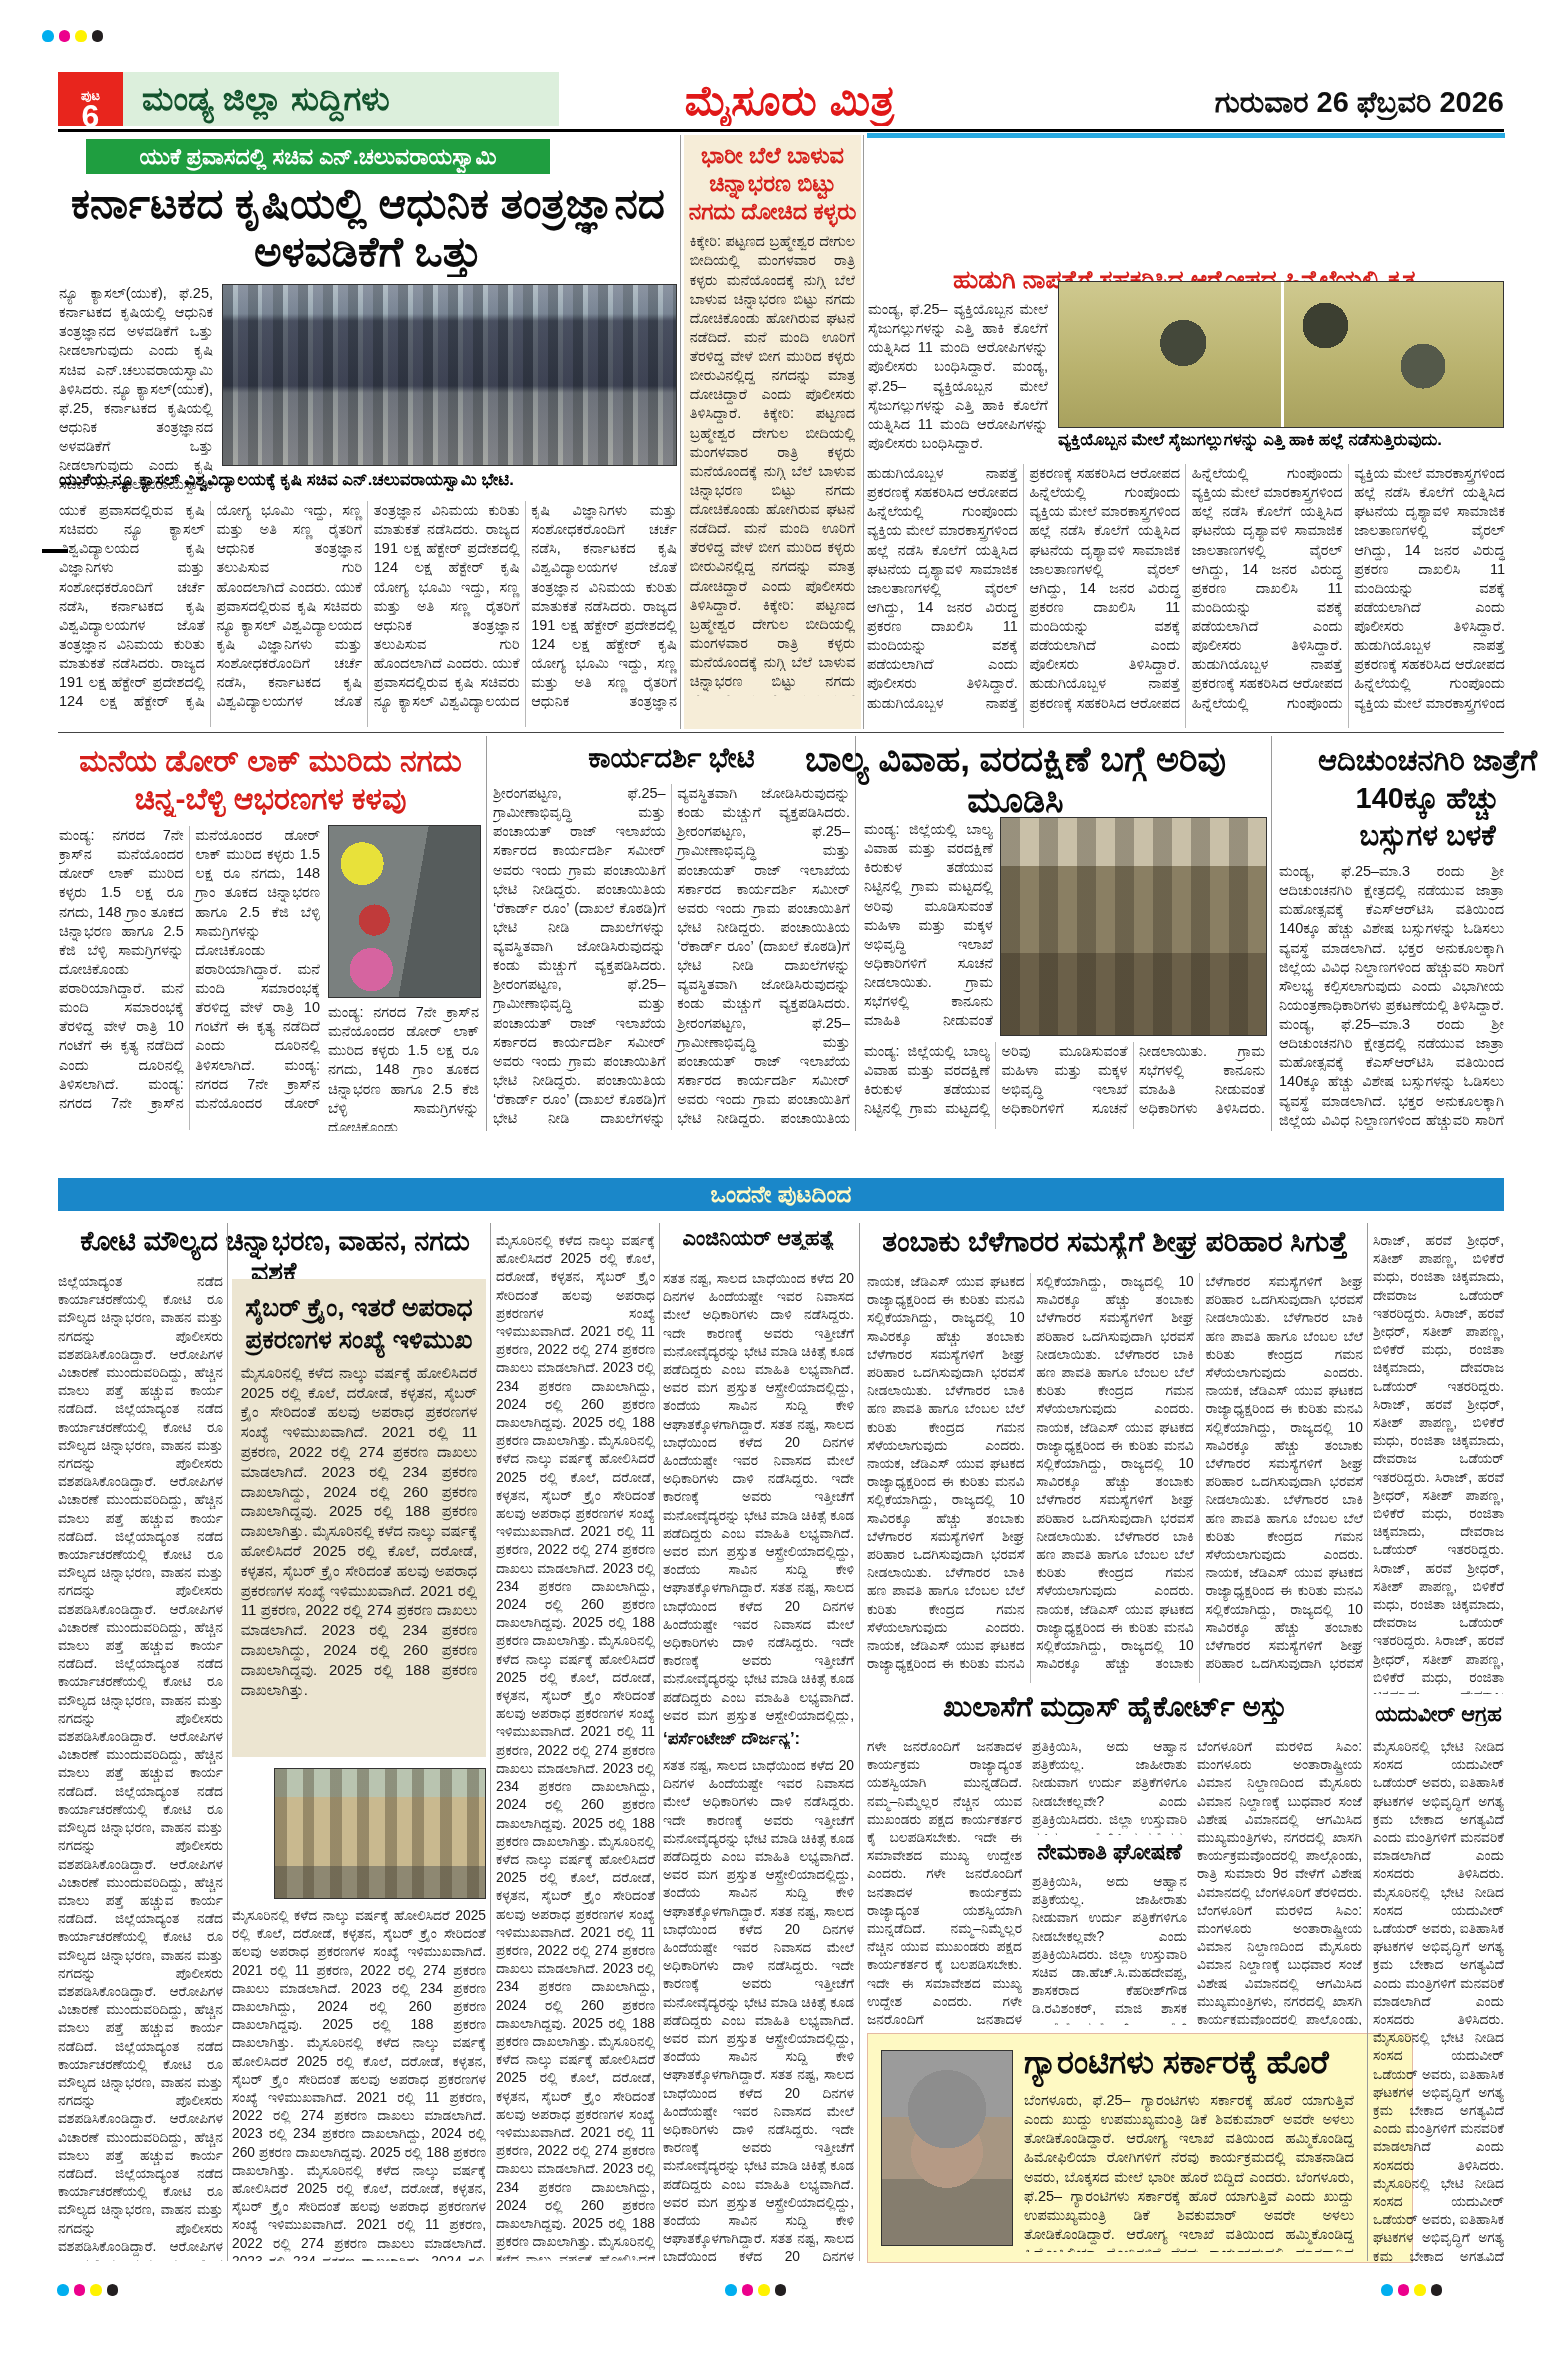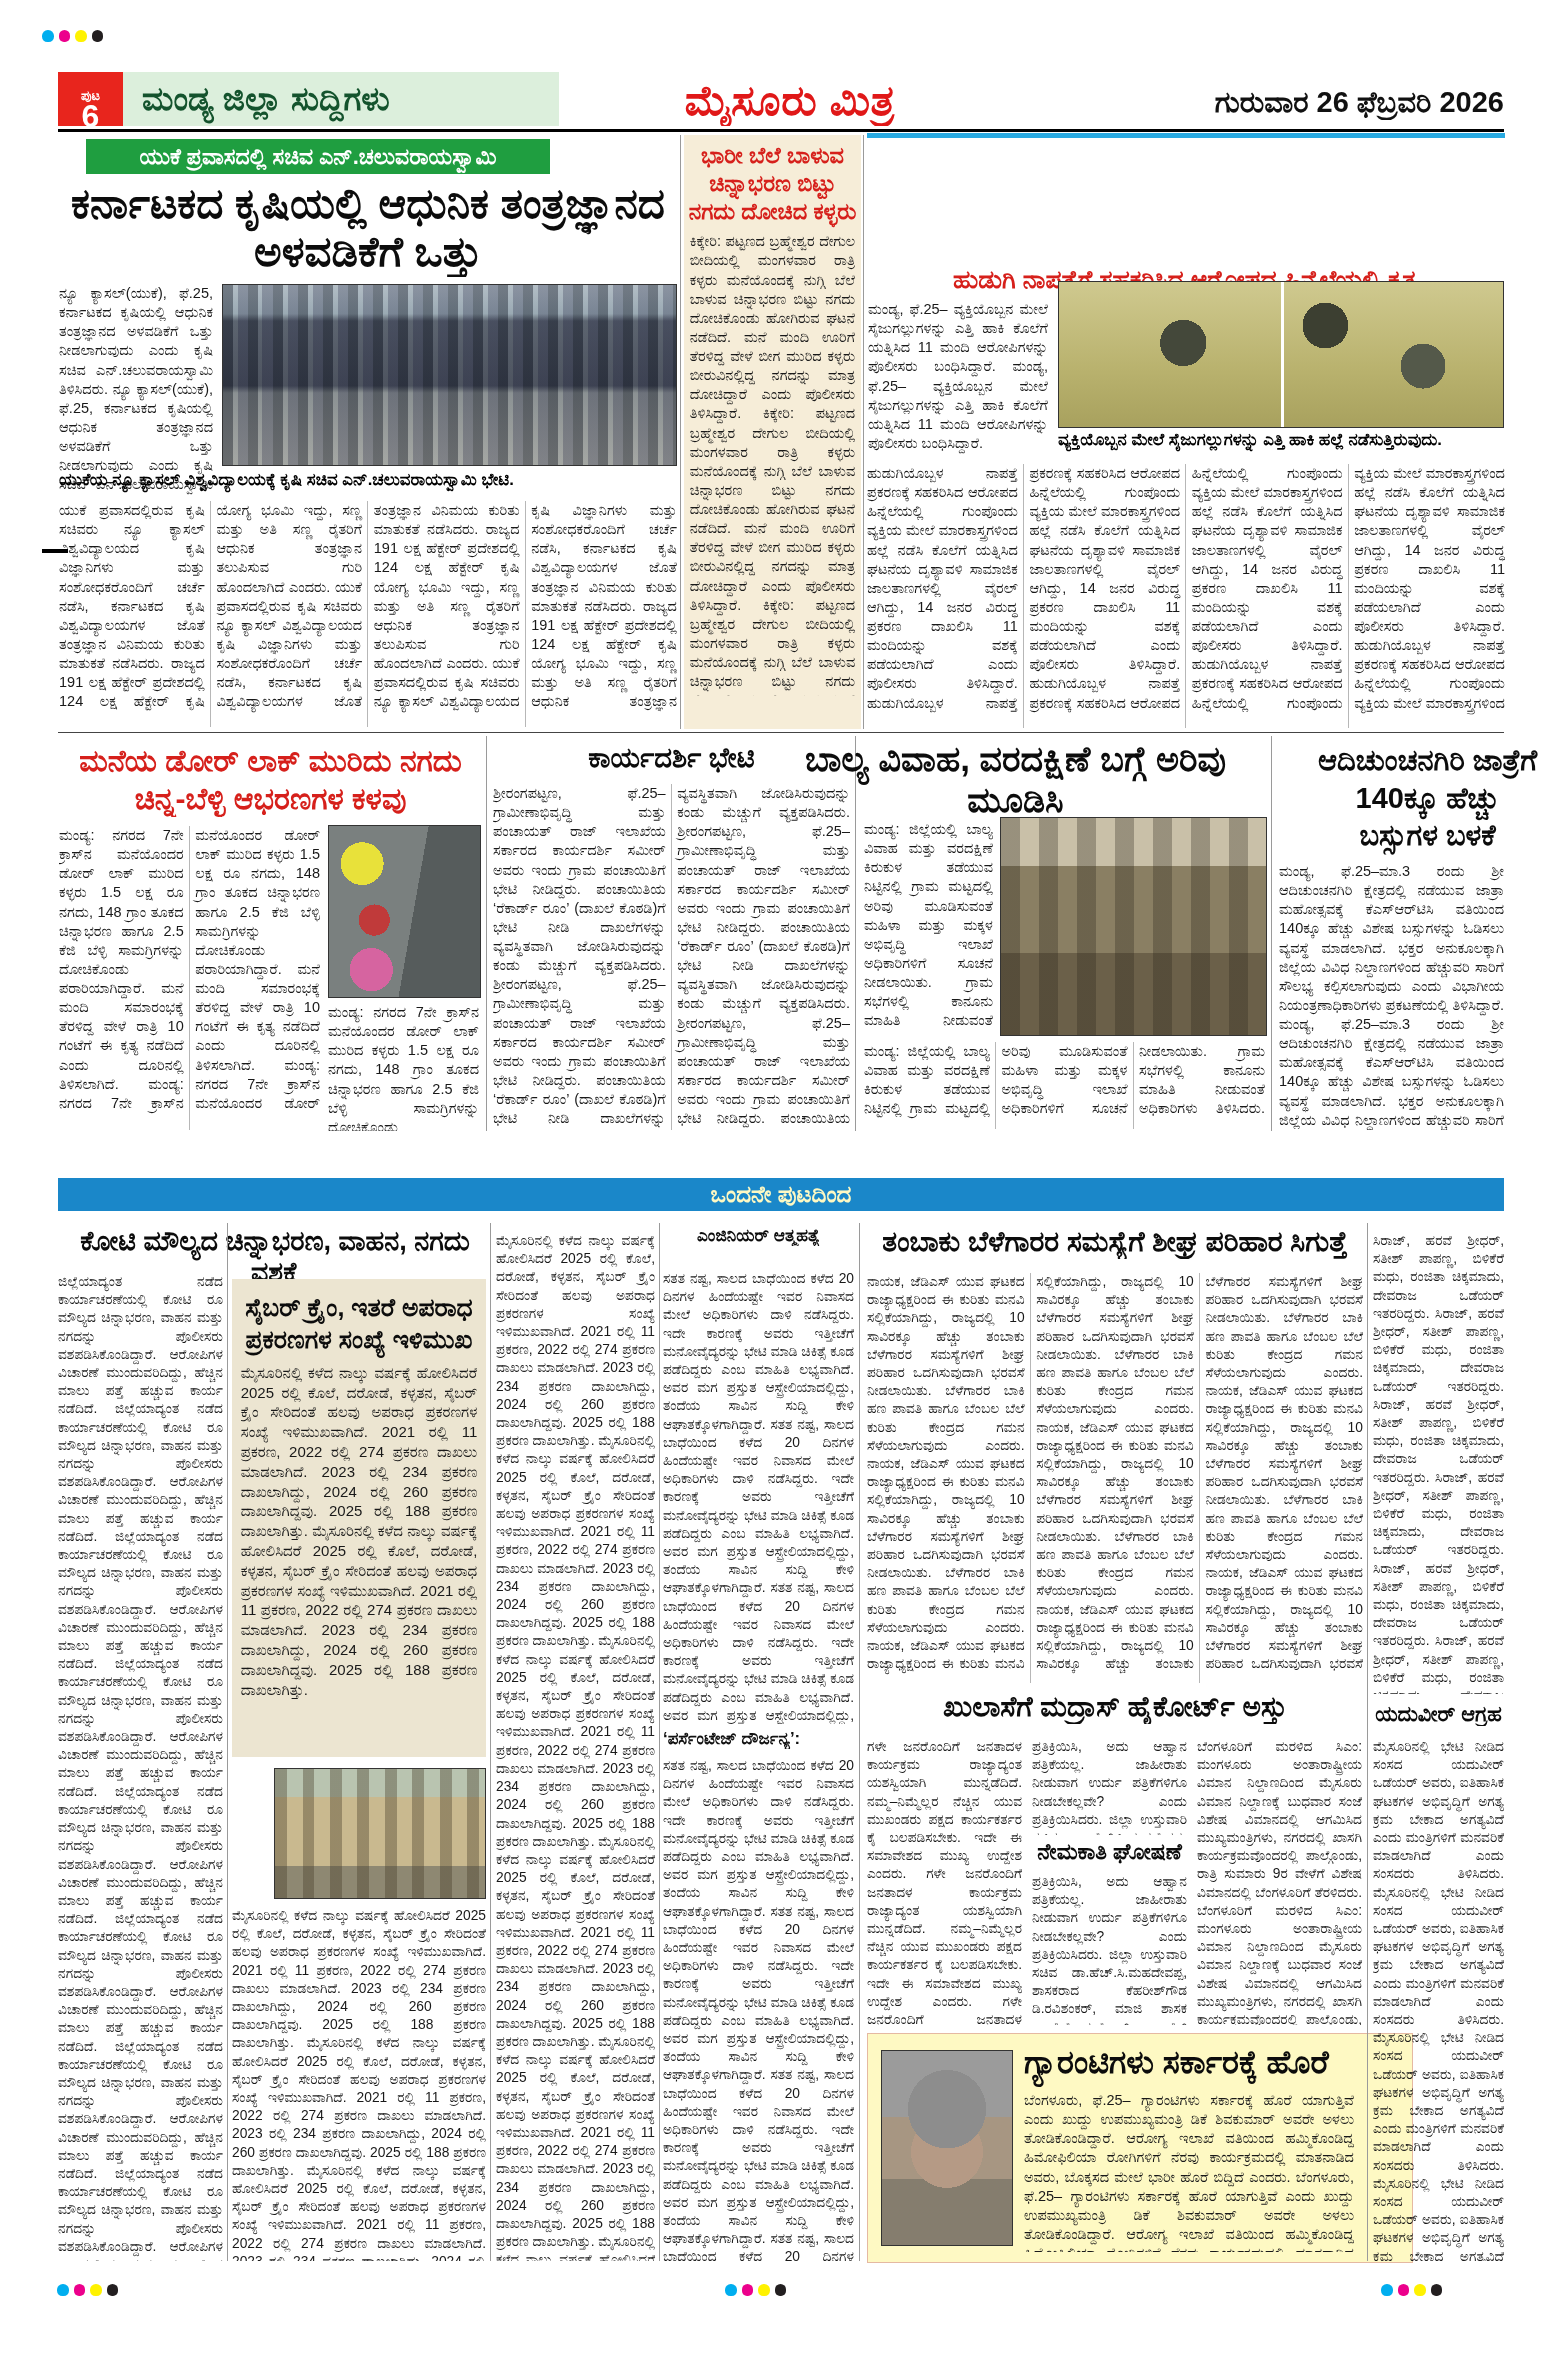--- a/index.html
+++ b/index.html
@@ -129,21 +129,21 @@
   </div>
   <div class="abs photo ph-police" style="left:274px;top:1768px;width:210px;height:129px;"></div>
   <div class="abs body-text" style="left:232px;top:1907px;width:254px;height:354px;font-size:13.8px;">ಮೈಸೂರಿನಲ್ಲಿ ಕಳೆದ ನಾಲ್ಕು ವರ್ಷಕ್ಕೆ ಹೋಲಿಸಿದರೆ 2025 ರಲ್ಲಿ ಕೊಲೆ, ದರೋಡೆ, ಕಳ್ಳತನ, ಸೈಬರ್ ಕ್ರೈಂ ಸೇರಿದಂತೆ ಹಲವು ಅಪರಾಧ ಪ್ರಕರಣಗಳ ಸಂಖ್ಯೆ ಇಳಿಮುಖವಾಗಿದೆ. 2021 ರಲ್ಲಿ 11 ಪ್ರಕರಣ, 2022 ರಲ್ಲಿ 274 ಪ್ರಕರಣ ದಾಖಲು ಮಾಡಲಾಗಿದೆ. 2023 ರಲ್ಲಿ 234 ಪ್ರಕರಣ ದಾಖಲಾಗಿದ್ದು, 2024 ರಲ್ಲಿ 260 ಪ್ರಕರಣ ದಾಖಲಾಗಿದ್ದವು. 2025 ರಲ್ಲಿ 188 ಪ್ರಕರಣ ದಾಖಲಾಗಿತ್ತು. ಮೈಸೂರಿನಲ್ಲಿ ಕಳೆದ ನಾಲ್ಕು ವರ್ಷಕ್ಕೆ ಹೋಲಿಸಿದರೆ 2025 ರಲ್ಲಿ ಕೊಲೆ, ದರೋಡೆ, ಕಳ್ಳತನ, ಸೈಬರ್ ಕ್ರೈಂ ಸೇರಿದಂತೆ ಹಲವು ಅಪರಾಧ ಪ್ರಕರಣಗಳ ಸಂಖ್ಯೆ ಇಳಿಮುಖವಾಗಿದೆ. 2021 ರಲ್ಲಿ 11 ಪ್ರಕರಣ, 2022 ರಲ್ಲಿ 274 ಪ್ರಕರಣ ದಾಖಲು ಮಾಡಲಾಗಿದೆ. 2023 ರಲ್ಲಿ 234 ಪ್ರಕರಣ ದಾಖಲಾಗಿದ್ದು, 2024 ರಲ್ಲಿ 260 ಪ್ರಕರಣ ದಾಖಲಾಗಿದ್ದವು. 2025 ರಲ್ಲಿ 188 ಪ್ರಕರಣ ದಾಖಲಾಗಿತ್ತು. ಮೈಸೂರಿನಲ್ಲಿ ಕಳೆದ ನಾಲ್ಕು ವರ್ಷಕ್ಕೆ ಹೋಲಿಸಿದರೆ 2025 ರಲ್ಲಿ ಕೊಲೆ, ದರೋಡೆ, ಕಳ್ಳತನ, ಸೈಬರ್ ಕ್ರೈಂ ಸೇರಿದಂತೆ ಹಲವು ಅಪರಾಧ ಪ್ರಕರಣಗಳ ಸಂಖ್ಯೆ ಇಳಿಮುಖವಾಗಿದೆ. 2021 ರಲ್ಲಿ 11 ಪ್ರಕರಣ, 2022 ರಲ್ಲಿ 274 ಪ್ರಕರಣ ದಾಖಲು ಮಾಡಲಾಗಿದೆ. 2023 ರಲ್ಲಿ 234 ಪ್ರಕರಣ ದಾಖಲಾಗಿದ್ದು, 2024 ರಲ್ಲಿ 260 ಪ್ರಕರಣ ದಾಖಲಾಗಿದ್ದವು. 2025 ರಲ್ಲಿ 188 ಪ್ರಕರಣ ದಾಖಲಾಗಿತ್ತು. ಮೈಸೂರಿನಲ್ಲಿ ಕಳೆದ ನಾಲ್ಕು ವರ್ಷಕ್ಕೆ ಹೋಲಿಸಿದರೆ 2025 ರಲ್ಲಿ ಕೊಲೆ, ದರೋಡೆ, ಕಳ್ಳತನ, ಸೈಬರ್ ಕ್ರೈಂ ಸೇರಿದಂತೆ ಹಲವು ಅಪರಾಧ ಪ್ರಕರಣಗಳ ಸಂಖ್ಯೆ ಇಳಿಮುಖವಾಗಿದೆ. 2021 ರಲ್ಲಿ 11 ಪ್ರಕರಣ, 2022 ರಲ್ಲಿ 274 ಪ್ರಕರಣ ದಾಖಲು ಮಾಡಲಾಗಿದೆ. 2023 ರಲ್ಲಿ 234 ಪ್ರಕರಣ ದಾಖಲಾಗಿದ್ದು, 2024 ರಲ್ಲಿ 260 ಪ್ರಕರಣ ದಾಖಲಾಗಿದ್ದವು. 2025 ರಲ್ಲಿ 188 ಪ್ರಕರಣ ದಾಖಲಾಗಿತ್ತು.</div>
 
   <div class="vr" style="left:490px;top:1223px;height:1038px;"></div>
 
   <div class="abs body-text" style="left:496px;top:1232px;width:159px;height:1029px;font-size:13.8px;">ಮೈಸೂರಿನಲ್ಲಿ ಕಳೆದ ನಾಲ್ಕು ವರ್ಷಕ್ಕೆ ಹೋಲಿಸಿದರೆ 2025 ರಲ್ಲಿ ಕೊಲೆ, ದರೋಡೆ, ಕಳ್ಳತನ, ಸೈಬರ್ ಕ್ರೈಂ ಸೇರಿದಂತೆ ಹಲವು ಅಪರಾಧ ಪ್ರಕರಣಗಳ ಸಂಖ್ಯೆ ಇಳಿಮುಖವಾಗಿದೆ. 2021 ರಲ್ಲಿ 11 ಪ್ರಕರಣ, 2022 ರಲ್ಲಿ 274 ಪ್ರಕರಣ ದಾಖಲು ಮಾಡಲಾಗಿದೆ. 2023 ರಲ್ಲಿ 234 ಪ್ರಕರಣ ದಾಖಲಾಗಿದ್ದು, 2024 ರಲ್ಲಿ 260 ಪ್ರಕರಣ ದಾಖಲಾಗಿದ್ದವು. 2025 ರಲ್ಲಿ 188 ಪ್ರಕರಣ ದಾಖಲಾಗಿತ್ತು. ಮೈಸೂರಿನಲ್ಲಿ ಕಳೆದ ನಾಲ್ಕು ವರ್ಷಕ್ಕೆ ಹೋಲಿಸಿದರೆ 2025 ರಲ್ಲಿ ಕೊಲೆ, ದರೋಡೆ, ಕಳ್ಳತನ, ಸೈಬರ್ ಕ್ರೈಂ ಸೇರಿದಂತೆ ಹಲವು ಅಪರಾಧ ಪ್ರಕರಣಗಳ ಸಂಖ್ಯೆ ಇಳಿಮುಖವಾಗಿದೆ. 2021 ರಲ್ಲಿ 11 ಪ್ರಕರಣ, 2022 ರಲ್ಲಿ 274 ಪ್ರಕರಣ ದಾಖಲು ಮಾಡಲಾಗಿದೆ. 2023 ರಲ್ಲಿ 234 ಪ್ರಕರಣ ದಾಖಲಾಗಿದ್ದು, 2024 ರಲ್ಲಿ 260 ಪ್ರಕರಣ ದಾಖಲಾಗಿದ್ದವು. 2025 ರಲ್ಲಿ 188 ಪ್ರಕರಣ ದಾಖಲಾಗಿತ್ತು. ಮೈಸೂರಿನಲ್ಲಿ ಕಳೆದ ನಾಲ್ಕು ವರ್ಷಕ್ಕೆ ಹೋಲಿಸಿದರೆ 2025 ರಲ್ಲಿ ಕೊಲೆ, ದರೋಡೆ, ಕಳ್ಳತನ, ಸೈಬರ್ ಕ್ರೈಂ ಸೇರಿದಂತೆ ಹಲವು ಅಪರಾಧ ಪ್ರಕರಣಗಳ ಸಂಖ್ಯೆ ಇಳಿಮುಖವಾಗಿದೆ. 2021 ರಲ್ಲಿ 11 ಪ್ರಕರಣ, 2022 ರಲ್ಲಿ 274 ಪ್ರಕರಣ ದಾಖಲು ಮಾಡಲಾಗಿದೆ. 2023 ರಲ್ಲಿ 234 ಪ್ರಕರಣ ದಾಖಲಾಗಿದ್ದು, 2024 ರಲ್ಲಿ 260 ಪ್ರಕರಣ ದಾಖಲಾಗಿದ್ದವು. 2025 ರಲ್ಲಿ 188 ಪ್ರಕರಣ ದಾಖಲಾಗಿತ್ತು. ಮೈಸೂರಿನಲ್ಲಿ ಕಳೆದ ನಾಲ್ಕು ವರ್ಷಕ್ಕೆ ಹೋಲಿಸಿದರೆ 2025 ರಲ್ಲಿ ಕೊಲೆ, ದರೋಡೆ, ಕಳ್ಳತನ, ಸೈಬರ್ ಕ್ರೈಂ ಸೇರಿದಂತೆ ಹಲವು ಅಪರಾಧ ಪ್ರಕರಣಗಳ ಸಂಖ್ಯೆ ಇಳಿಮುಖವಾಗಿದೆ. 2021 ರಲ್ಲಿ 11 ಪ್ರಕರಣ, 2022 ರಲ್ಲಿ 274 ಪ್ರಕರಣ ದಾಖಲು ಮಾಡಲಾಗಿದೆ. 2023 ರಲ್ಲಿ 234 ಪ್ರಕರಣ ದಾಖಲಾಗಿದ್ದು, 2024 ರಲ್ಲಿ 260 ಪ್ರಕರಣ ದಾಖಲಾಗಿದ್ದವು. 2025 ರಲ್ಲಿ 188 ಪ್ರಕರಣ ದಾಖಲಾಗಿತ್ತು. ಮೈಸೂರಿನಲ್ಲಿ ಕಳೆದ ನಾಲ್ಕು ವರ್ಷಕ್ಕೆ ಹೋಲಿಸಿದರೆ 2025 ರಲ್ಲಿ ಕೊಲೆ, ದರೋಡೆ, ಕಳ್ಳತನ, ಸೈಬರ್ ಕ್ರೈಂ ಸೇರಿದಂತೆ ಹಲವು ಅಪರಾಧ ಪ್ರಕರಣಗಳ ಸಂಖ್ಯೆ ಇಳಿಮುಖವಾಗಿದೆ. 2021 ರಲ್ಲಿ 11 ಪ್ರಕರಣ, 2022 ರಲ್ಲಿ 274 ಪ್ರಕರಣ ದಾಖಲು ಮಾಡಲಾಗಿದೆ. 2023 ರಲ್ಲಿ 234 ಪ್ರಕರಣ ದಾಖಲಾಗಿದ್ದು, 2024 ರಲ್ಲಿ 260 ಪ್ರಕರಣ ದಾಖಲಾಗಿದ್ದವು. 2025 ರಲ್ಲಿ 188 ಪ್ರಕರಣ ದಾಖಲಾಗಿತ್ತು. ಮೈಸೂರಿನಲ್ಲಿ ಕಳೆದ ನಾಲ್ಕು ವರ್ಷಕ್ಕೆ ಹೋಲಿಸಿದರೆ 2025 ರಲ್ಲಿ ಕೊಲೆ, ದರೋಡೆ, ಕಳ್ಳತನ, ಸೈಬರ್ ಕ್ರೈಂ ಸೇರಿದಂತೆ ಹಲವು ಅಪರಾಧ ಪ್ರಕರಣಗಳ ಸಂಖ್ಯೆ ಇಳಿಮುಖವಾಗಿದೆ. 2021 ರಲ್ಲಿ 11 ಪ್ರಕರಣ, 2022 ರಲ್ಲಿ 274 ಪ್ರಕರಣ ದಾಖಲು ಮಾಡಲಾಗಿದೆ. 2023 ರಲ್ಲಿ 234 ಪ್ರಕರಣ ದಾಖಲಾಗಿದ್ದು, 2024 ರಲ್ಲಿ 260 ಪ್ರಕರಣ ದಾಖಲಾಗಿದ್ದವು. 2025 ರಲ್ಲಿ 188 ಪ್ರಕರಣ ದಾಖಲಾಗಿತ್ತು. ಮೈಸೂರಿನಲ್ಲಿ ಕಳೆದ ನಾಲ್ಕು ವರ್ಷಕ್ಕೆ ಹೋಲಿಸಿದರೆ 2025 ರಲ್ಲಿ ಕೊಲೆ, ದರೋಡೆ, ಕಳ್ಳತನ, ಸೈಬರ್ ಕ್ರೈಂ ಸೇರಿದಂತೆ ಹಲವು ಅಪರಾಧ ಪ್ರಕರಣಗಳ ಸಂಖ್ಯೆ ಇಳಿಮುಖವಾಗಿದೆ. 2021 ರಲ್ಲಿ 11 ಪ್ರಕರಣ, 2022 ರಲ್ಲಿ 274 ಪ್ರಕರಣ ದಾಖಲು ಮಾಡಲಾಗಿದೆ. 2023 ರಲ್ಲಿ 234 ಪ್ರಕರಣ ದಾಖಲಾಗಿದ್ದು, 2024 ರಲ್ಲಿ 260 ಪ್ರಕರಣ ದಾಖಲಾಗಿದ್ದವು. 2025 ರಲ್ಲಿ 188 ಪ್ರಕರಣ ದಾಖಲಾಗಿತ್ತು. ಮೈಸೂರಿನಲ್ಲಿ ಕಳೆದ ನಾಲ್ಕು ವರ್ಷಕ್ಕೆ ಹೋಲಿಸಿದರೆ 2025 ರಲ್ಲಿ ಕೊಲೆ, ದರೋಡೆ, ಕಳ್ಳತನ, ಸೈಬರ್ ಕ್ರೈಂ ಸೇರಿದಂತೆ ಹಲವು ಅಪರಾಧ ಪ್ರಕರಣಗಳ ಸಂಖ್ಯೆ ಇಳಿಮುಖವಾಗಿದೆ. 2021 ರಲ್ಲಿ 11 ಪ್ರಕರಣ, 2022 ರಲ್ಲಿ 274 ಪ್ರಕರಣ ದಾಖಲು ಮಾಡಲಾಗಿದೆ. 2023 ರಲ್ಲಿ 234 ಪ್ರಕರಣ ದಾಖಲಾಗಿದ್ದು, 2024 ರಲ್ಲಿ 260 ಪ್ರಕರಣ ದಾಖಲಾಗಿದ್ದವು. 2025 ರಲ್ಲಿ 188 ಪ್ರಕರಣ ದಾಖಲಾಗಿತ್ತು. ಮೈಸೂರಿನಲ್ಲಿ ಕಳೆದ ನಾಲ್ಕು ವರ್ಷಕ್ಕೆ ಹೋಲಿಸಿದರೆ 2025 ರಲ್ಲಿ ಕೊಲೆ, ದರೋಡೆ, ಕಳ್ಳತನ, ಸೈಬರ್ ಕ್ರೈಂ ಸೇರಿದಂತೆ ಹಲವು ಅಪರಾಧ ಪ್ರಕರಣಗಳ ಸಂಖ್ಯೆ ಇಳಿಮುಖವಾಗಿದೆ. 2021 ರಲ್ಲಿ 11 ಪ್ರಕರಣ, 2022 ರಲ್ಲಿ 274 ಪ್ರಕರಣ ದಾಖಲು ಮಾಡಲಾಗಿದೆ. 2023 ರಲ್ಲಿ 234 ಪ್ರಕರಣ ದಾಖಲಾಗಿದ್ದು, 2024 ರಲ್ಲಿ 260 ಪ್ರಕರಣ ದಾಖಲಾಗಿದ್ದವು. 2025 ರಲ್ಲಿ 188 ಪ್ರಕರಣ ದಾಖಲಾಗಿತ್ತು. ಮೈಸೂರಿನಲ್ಲಿ ಕಳೆದ ನಾಲ್ಕು ವರ್ಷಕ್ಕೆ ಹೋಲಿಸಿದರೆ 2025 ರಲ್ಲಿ ಕೊಲೆ, ದರೋಡೆ, ಕಳ್ಳತನ, ಸೈಬರ್ ಕ್ರೈಂ ಸೇರಿದಂತೆ ಹಲವು ಅಪರಾಧ ಪ್ರಕರಣಗಳ ಸಂಖ್ಯೆ ಇಳಿಮುಖವಾಗಿದೆ. 2021 ರಲ್ಲಿ 11 ಪ್ರಕರಣ, 2022 ರಲ್ಲಿ 274 ಪ್ರಕರಣ ದಾಖಲು ಮಾಡಲಾಗಿದೆ. 2023 ರಲ್ಲಿ 234 ಪ್ರಕರಣ ದಾಖಲಾಗಿದ್ದು, 2024 ರಲ್ಲಿ 260 ಪ್ರಕರಣ ದಾಖಲಾಗಿದ್ದವು. 2025 ರಲ್ಲಿ 188 ಪ್ರಕರಣ ದಾಖಲಾಗಿತ್ತು.</div>
 
   <div class="vr" style="left:659px;top:1223px;height:1038px;"></div>
 
-  <div class="abs hl-black" style="left:663px;top:1226px;width:191px;font-size:17px;">ಎಂಜಿನಿಯರ್ ಆತ್ಮಹತ್ಯೆ</div>
+  <div class="abs hl-black" style="left:663px;top:1226px;width:191px;font-size:21px;">ಎಂಜಿನಿಯರ್ ಆತ್ಮಹತ್ಯೆ</div>
   <div class="abs body-text" style="left:663px;top:1270px;width:191px;height:454px;font-size:13.8px;">ಸತತ ನಷ್ಟ, ಸಾಲದ ಬಾಧೆಯಿಂದ ಕಳೆದ 20 ದಿನಗಳ ಹಿಂದೆಯಷ್ಟೇ ಇವರ ನಿವಾಸದ ಮೇಲೆ ಅಧಿಕಾರಿಗಳು ದಾಳಿ ನಡೆಸಿದ್ದರು. ಇದೇ ಕಾರಣಕ್ಕೆ ಅವರು ಇತ್ತೀಚೆಗೆ ಮನೋವೈದ್ಯರನ್ನು ಭೇಟಿ ಮಾಡಿ ಚಿಕಿತ್ಸೆ ಕೂಡ ಪಡೆದಿದ್ದರು ಎಂಬ ಮಾಹಿತಿ ಲಭ್ಯವಾಗಿದೆ. ಅವರ ಮಗ ಪ್ರಸ್ತುತ ಆಸ್ಟ್ರೇಲಿಯಾದಲ್ಲಿದ್ದು, ತಂದೆಯ ಸಾವಿನ ಸುದ್ದಿ ಕೇಳಿ ಆಘಾತಕ್ಕೊಳಗಾಗಿದ್ದಾರೆ. ಸತತ ನಷ್ಟ, ಸಾಲದ ಬಾಧೆಯಿಂದ ಕಳೆದ 20 ದಿನಗಳ ಹಿಂದೆಯಷ್ಟೇ ಇವರ ನಿವಾಸದ ಮೇಲೆ ಅಧಿಕಾರಿಗಳು ದಾಳಿ ನಡೆಸಿದ್ದರು. ಇದೇ ಕಾರಣಕ್ಕೆ ಅವರು ಇತ್ತೀಚೆಗೆ ಮನೋವೈದ್ಯರನ್ನು ಭೇಟಿ ಮಾಡಿ ಚಿಕಿತ್ಸೆ ಕೂಡ ಪಡೆದಿದ್ದರು ಎಂಬ ಮಾಹಿತಿ ಲಭ್ಯವಾಗಿದೆ. ಅವರ ಮಗ ಪ್ರಸ್ತುತ ಆಸ್ಟ್ರೇಲಿಯಾದಲ್ಲಿದ್ದು, ತಂದೆಯ ಸಾವಿನ ಸುದ್ದಿ ಕೇಳಿ ಆಘಾತಕ್ಕೊಳಗಾಗಿದ್ದಾರೆ. ಸತತ ನಷ್ಟ, ಸಾಲದ ಬಾಧೆಯಿಂದ ಕಳೆದ 20 ದಿನಗಳ ಹಿಂದೆಯಷ್ಟೇ ಇವರ ನಿವಾಸದ ಮೇಲೆ ಅಧಿಕಾರಿಗಳು ದಾಳಿ ನಡೆಸಿದ್ದರು. ಇದೇ ಕಾರಣಕ್ಕೆ ಅವರು ಇತ್ತೀಚೆಗೆ ಮನೋವೈದ್ಯರನ್ನು ಭೇಟಿ ಮಾಡಿ ಚಿಕಿತ್ಸೆ ಕೂಡ ಪಡೆದಿದ್ದರು ಎಂಬ ಮಾಹಿತಿ ಲಭ್ಯವಾಗಿದೆ. ಅವರ ಮಗ ಪ್ರಸ್ತುತ ಆಸ್ಟ್ರೇಲಿಯಾದಲ್ಲಿದ್ದು, ತಂದೆಯ ಸಾವಿನ ಸುದ್ದಿ ಕೇಳಿ ಆಘಾತಕ್ಕೊಳಗಾಗಿದ್ದಾರೆ. ಸತತ ನಷ್ಟ, ಸಾಲದ ಬಾಧೆಯಿಂದ ಕಳೆದ 20 ದಿನಗಳ ಹಿಂದೆಯಷ್ಟೇ ಇವರ ನಿವಾಸದ ಮೇಲೆ ಅಧಿಕಾರಿಗಳು ದಾಳಿ ನಡೆಸಿದ್ದರು. ಇದೇ ಕಾರಣಕ್ಕೆ ಅವರು ಇತ್ತೀಚೆಗೆ ಮನೋವೈದ್ಯರನ್ನು ಭೇಟಿ ಮಾಡಿ ಚಿಕಿತ್ಸೆ ಕೂಡ ಪಡೆದಿದ್ದರು ಎಂಬ ಮಾಹಿತಿ ಲಭ್ಯವಾಗಿದೆ. ಅವರ ಮಗ ಪ್ರಸ್ತುತ ಆಸ್ಟ್ರೇಲಿಯಾದಲ್ಲಿದ್ದು, ತಂದೆಯ ಸಾವಿನ ಸುದ್ದಿ ಕೇಳಿ ಆಘಾತಕ್ಕೊಳಗಾಗಿದ್ದಾರೆ. ಸತತ ನಷ್ಟ, ಸಾಲದ ಬಾಧೆಯಿಂದ ಕಳೆದ 20 ದಿನಗಳ ಹಿಂದೆಯಷ್ಟೇ ಇವರ ನಿವಾಸದ ಮೇಲೆ ಅಧಿಕಾರಿಗಳು ದಾಳಿ ನಡೆಸಿದ್ದರು. ಇದೇ ಕಾರಣಕ್ಕೆ ಅವರು ಇತ್ತೀಚೆಗೆ ಮನೋವೈದ್ಯರನ್ನು ಭೇಟಿ ಮಾಡಿ ಚಿಕಿತ್ಸೆ ಕೂಡ ಪಡೆದಿದ್ದರು ಎಂಬ ಮಾಹಿತಿ ಲಭ್ಯವಾಗಿದೆ. ಅವರ ಮಗ ಪ್ರಸ್ತುತ ಆಸ್ಟ್ರೇಲಿಯಾದಲ್ಲಿದ್ದು, ತಂದೆಯ ಸಾವಿನ ಸುದ್ದಿ ಕೇಳಿ ಆಘಾತಕ್ಕೊಳಗಾಗಿದ್ದಾರೆ.</div>
   <div class="abs" style="left:663px;top:1729px;width:191px;font-size:16.7px;font-weight:bold;color:#111;background:#fff;">‘ಪರ್ಸೆಂಟೇಜ್ ದೌರ್ಜನ್ಯ’:</div>
   <div class="abs body-text" style="left:663px;top:1757px;width:191px;height:504px;font-size:13.8px;">ಸತತ ನಷ್ಟ, ಸಾಲದ ಬಾಧೆಯಿಂದ ಕಳೆದ 20 ದಿನಗಳ ಹಿಂದೆಯಷ್ಟೇ ಇವರ ನಿವಾಸದ ಮೇಲೆ ಅಧಿಕಾರಿಗಳು ದಾಳಿ ನಡೆಸಿದ್ದರು. ಇದೇ ಕಾರಣಕ್ಕೆ ಅವರು ಇತ್ತೀಚೆಗೆ ಮನೋವೈದ್ಯರನ್ನು ಭೇಟಿ ಮಾಡಿ ಚಿಕಿತ್ಸೆ ಕೂಡ ಪಡೆದಿದ್ದರು ಎಂಬ ಮಾಹಿತಿ ಲಭ್ಯವಾಗಿದೆ. ಅವರ ಮಗ ಪ್ರಸ್ತುತ ಆಸ್ಟ್ರೇಲಿಯಾದಲ್ಲಿದ್ದು, ತಂದೆಯ ಸಾವಿನ ಸುದ್ದಿ ಕೇಳಿ ಆಘಾತಕ್ಕೊಳಗಾಗಿದ್ದಾರೆ. ಸತತ ನಷ್ಟ, ಸಾಲದ ಬಾಧೆಯಿಂದ ಕಳೆದ 20 ದಿನಗಳ ಹಿಂದೆಯಷ್ಟೇ ಇವರ ನಿವಾಸದ ಮೇಲೆ ಅಧಿಕಾರಿಗಳು ದಾಳಿ ನಡೆಸಿದ್ದರು. ಇದೇ ಕಾರಣಕ್ಕೆ ಅವರು ಇತ್ತೀಚೆಗೆ ಮನೋವೈದ್ಯರನ್ನು ಭೇಟಿ ಮಾಡಿ ಚಿಕಿತ್ಸೆ ಕೂಡ ಪಡೆದಿದ್ದರು ಎಂಬ ಮಾಹಿತಿ ಲಭ್ಯವಾಗಿದೆ. ಅವರ ಮಗ ಪ್ರಸ್ತುತ ಆಸ್ಟ್ರೇಲಿಯಾದಲ್ಲಿದ್ದು, ತಂದೆಯ ಸಾವಿನ ಸುದ್ದಿ ಕೇಳಿ ಆಘಾತಕ್ಕೊಳಗಾಗಿದ್ದಾರೆ. ಸತತ ನಷ್ಟ, ಸಾಲದ ಬಾಧೆಯಿಂದ ಕಳೆದ 20 ದಿನಗಳ ಹಿಂದೆಯಷ್ಟೇ ಇವರ ನಿವಾಸದ ಮೇಲೆ ಅಧಿಕಾರಿಗಳು ದಾಳಿ ನಡೆಸಿದ್ದರು. ಇದೇ ಕಾರಣಕ್ಕೆ ಅವರು ಇತ್ತೀಚೆಗೆ ಮನೋವೈದ್ಯರನ್ನು ಭೇಟಿ ಮಾಡಿ ಚಿಕಿತ್ಸೆ ಕೂಡ ಪಡೆದಿದ್ದರು ಎಂಬ ಮಾಹಿತಿ ಲಭ್ಯವಾಗಿದೆ. ಅವರ ಮಗ ಪ್ರಸ್ತುತ ಆಸ್ಟ್ರೇಲಿಯಾದಲ್ಲಿದ್ದು, ತಂದೆಯ ಸಾವಿನ ಸುದ್ದಿ ಕೇಳಿ ಆಘಾತಕ್ಕೊಳಗಾಗಿದ್ದಾರೆ. ಸತತ ನಷ್ಟ, ಸಾಲದ ಬಾಧೆಯಿಂದ ಕಳೆದ 20 ದಿನಗಳ ಹಿಂದೆಯಷ್ಟೇ ಇವರ ನಿವಾಸದ ಮೇಲೆ ಅಧಿಕಾರಿಗಳು ದಾಳಿ ನಡೆಸಿದ್ದರು. ಇದೇ ಕಾರಣಕ್ಕೆ ಅವರು ಇತ್ತೀಚೆಗೆ ಮನೋವೈದ್ಯರನ್ನು ಭೇಟಿ ಮಾಡಿ ಚಿಕಿತ್ಸೆ ಕೂಡ ಪಡೆದಿದ್ದರು ಎಂಬ ಮಾಹಿತಿ ಲಭ್ಯವಾಗಿದೆ. ಅವರ ಮಗ ಪ್ರಸ್ತುತ ಆಸ್ಟ್ರೇಲಿಯಾದಲ್ಲಿದ್ದು, ತಂದೆಯ ಸಾವಿನ ಸುದ್ದಿ ಕೇಳಿ ಆಘಾತಕ್ಕೊಳಗಾಗಿದ್ದಾರೆ. ಸತತ ನಷ್ಟ, ಸಾಲದ ಬಾಧೆಯಿಂದ ಕಳೆದ 20 ದಿನಗಳ ಹಿಂದೆಯಷ್ಟೇ ಇವರ ನಿವಾಸದ ಮೇಲೆ ಅಧಿಕಾರಿಗಳು ದಾಳಿ ನಡೆಸಿದ್ದರು. ಇದೇ ಕಾರಣಕ್ಕೆ ಅವರು ಇತ್ತೀಚೆಗೆ ಮನೋವೈದ್ಯರನ್ನು ಭೇಟಿ ಮಾಡಿ ಚಿಕಿತ್ಸೆ ಕೂಡ ಪಡೆದಿದ್ದರು ಎಂಬ ಮಾಹಿತಿ ಲಭ್ಯವಾಗಿದೆ. ಅವರ ಮಗ ಪ್ರಸ್ತುತ ಆಸ್ಟ್ರೇಲಿಯಾದಲ್ಲಿದ್ದು, ತಂದೆಯ ಸಾವಿನ ಸುದ್ದಿ ಕೇಳಿ ಆಘಾತಕ್ಕೊಳಗಾಗಿದ್ದಾರೆ. ಸತತ ನಷ್ಟ, ಸಾಲದ ಬಾಧೆಯಿಂದ ಕಳೆದ 20 ದಿನಗಳ ಹಿಂದೆಯಷ್ಟೇ ಇವರ ನಿವಾಸದ ಮೇಲೆ ಅಧಿಕಾರಿಗಳು ದಾಳಿ ನಡೆಸಿದ್ದರು. ಇದೇ ಕಾರಣಕ್ಕೆ ಅವರು ಇತ್ತೀಚೆಗೆ ಮನೋವೈದ್ಯರನ್ನು ಭೇಟಿ ಮಾಡಿ ಚಿಕಿತ್ಸೆ ಕೂಡ ಪಡೆದಿದ್ದರು ಎಂಬ ಮಾಹಿತಿ ಲಭ್ಯವಾಗಿದೆ. ಅವರ ಮಗ ಪ್ರಸ್ತುತ ಆಸ್ಟ್ರೇಲಿಯಾದಲ್ಲಿದ್ದು, ತಂದೆಯ ಸಾವಿನ ಸುದ್ದಿ ಕೇಳಿ ಆಘಾತಕ್ಕೊಳಗಾಗಿದ್ದಾರೆ.</div>
 
   <div class="vr" style="left:859px;top:1223px;height:1038px;"></div>
 
   <div class="abs hl-black" style="left:867px;top:1226px;width:496px;font-size:28px;">ತಂಬಾಕು ಬೆಳೆಗಾರರ ಸಮಸ್ಯೆಗೆ ಶೀಘ್ರ ಪರಿಹಾರ ಸಿಗುತ್ತೆ</div>
   <div class="abs body-text cols-3" style="left:867px;top:1273px;width:496px;height:410px;font-size:13.8px;">ನಾಯಕ, ಜೆಡಿಎಸ್ ಯುವ ಘಟಕದ ರಾಜ್ಯಾಧ್ಯಕ್ಷರಿಂದ ಈ ಕುರಿತು ಮನವಿ ಸಲ್ಲಿಕೆಯಾಗಿದ್ದು, ರಾಜ್ಯದಲ್ಲಿ 10 ಸಾವಿರಕ್ಕೂ ಹೆಚ್ಚು ತಂಬಾಕು ಬೆಳೆಗಾರರ ಸಮಸ್ಯೆಗಳಿಗೆ ಶೀಘ್ರ ಪರಿಹಾರ ಒದಗಿಸುವುದಾಗಿ ಭರವಸೆ ನೀಡಲಾಯಿತು. ಬೆಳೆಗಾರರ ಬಾಕಿ ಹಣ ಪಾವತಿ ಹಾಗೂ ಬೆಂಬಲ ಬೆಲೆ ಕುರಿತು ಕೇಂದ್ರದ ಗಮನ ಸೆಳೆಯಲಾಗುವುದು ಎಂದರು. ನಾಯಕ, ಜೆಡಿಎಸ್ ಯುವ ಘಟಕದ ರಾಜ್ಯಾಧ್ಯಕ್ಷರಿಂದ ಈ ಕುರಿತು ಮನವಿ ಸಲ್ಲಿಕೆಯಾಗಿದ್ದು, ರಾಜ್ಯದಲ್ಲಿ 10 ಸಾವಿರಕ್ಕೂ ಹೆಚ್ಚು ತಂಬಾಕು ಬೆಳೆಗಾರರ ಸಮಸ್ಯೆಗಳಿಗೆ ಶೀಘ್ರ ಪರಿಹಾರ ಒದಗಿಸುವುದಾಗಿ ಭರವಸೆ ನೀಡಲಾಯಿತು. ಬೆಳೆಗಾರರ ಬಾಕಿ ಹಣ ಪಾವತಿ ಹಾಗೂ ಬೆಂಬಲ ಬೆಲೆ ಕುರಿತು ಕೇಂದ್ರದ ಗಮನ ಸೆಳೆಯಲಾಗುವುದು ಎಂದರು. ನಾಯಕ, ಜೆಡಿಎಸ್ ಯುವ ಘಟಕದ ರಾಜ್ಯಾಧ್ಯಕ್ಷರಿಂದ ಈ ಕುರಿತು ಮನವಿ ಸಲ್ಲಿಕೆಯಾಗಿದ್ದು, ರಾಜ್ಯದಲ್ಲಿ 10 ಸಾವಿರಕ್ಕೂ ಹೆಚ್ಚು ತಂಬಾಕು ಬೆಳೆಗಾರರ ಸಮಸ್ಯೆಗಳಿಗೆ ಶೀಘ್ರ ಪರಿಹಾರ ಒದಗಿಸುವುದಾಗಿ ಭರವಸೆ ನೀಡಲಾಯಿತು. ಬೆಳೆಗಾರರ ಬಾಕಿ ಹಣ ಪಾವತಿ ಹಾಗೂ ಬೆಂಬಲ ಬೆಲೆ ಕುರಿತು ಕೇಂದ್ರದ ಗಮನ ಸೆಳೆಯಲಾಗುವುದು ಎಂದರು. ನಾಯಕ, ಜೆಡಿಎಸ್ ಯುವ ಘಟಕದ ರಾಜ್ಯಾಧ್ಯಕ್ಷರಿಂದ ಈ ಕುರಿತು ಮನವಿ ಸಲ್ಲಿಕೆಯಾಗಿದ್ದು, ರಾಜ್ಯದಲ್ಲಿ 10 ಸಾವಿರಕ್ಕೂ ಹೆಚ್ಚು ತಂಬಾಕು ಬೆಳೆಗಾರರ ಸಮಸ್ಯೆಗಳಿಗೆ ಶೀಘ್ರ ಪರಿಹಾರ ಒದಗಿಸುವುದಾಗಿ ಭರವಸೆ ನೀಡಲಾಯಿತು. ಬೆಳೆಗಾರರ ಬಾಕಿ ಹಣ ಪಾವತಿ ಹಾಗೂ ಬೆಂಬಲ ಬೆಲೆ ಕುರಿತು ಕೇಂದ್ರದ ಗಮನ ಸೆಳೆಯಲಾಗುವುದು ಎಂದರು. ನಾಯಕ, ಜೆಡಿಎಸ್ ಯುವ ಘಟಕದ ರಾಜ್ಯಾಧ್ಯಕ್ಷರಿಂದ ಈ ಕುರಿತು ಮನವಿ ಸಲ್ಲಿಕೆಯಾಗಿದ್ದು, ರಾಜ್ಯದಲ್ಲಿ 10 ಸಾವಿರಕ್ಕೂ ಹೆಚ್ಚು ತಂಬಾಕು ಬೆಳೆಗಾರರ ಸಮಸ್ಯೆಗಳಿಗೆ ಶೀಘ್ರ ಪರಿಹಾರ ಒದಗಿಸುವುದಾಗಿ ಭರವಸೆ ನೀಡಲಾಯಿತು. ಬೆಳೆಗಾರರ ಬಾಕಿ ಹಣ ಪಾವತಿ ಹಾಗೂ ಬೆಂಬಲ ಬೆಲೆ ಕುರಿತು ಕೇಂದ್ರದ ಗಮನ ಸೆಳೆಯಲಾಗುವುದು ಎಂದರು. ನಾಯಕ, ಜೆಡಿಎಸ್ ಯುವ ಘಟಕದ ರಾಜ್ಯಾಧ್ಯಕ್ಷರಿಂದ ಈ ಕುರಿತು ಮನವಿ ಸಲ್ಲಿಕೆಯಾಗಿದ್ದು, ರಾಜ್ಯದಲ್ಲಿ 10 ಸಾವಿರಕ್ಕೂ ಹೆಚ್ಚು ತಂಬಾಕು ಬೆಳೆಗಾರರ ಸಮಸ್ಯೆಗಳಿಗೆ ಶೀಘ್ರ ಪರಿಹಾರ ಒದಗಿಸುವುದಾಗಿ ಭರವಸೆ ನೀಡಲಾಯಿತು. ಬೆಳೆಗಾರರ ಬಾಕಿ ಹಣ ಪಾವತಿ ಹಾಗೂ ಬೆಂಬಲ ಬೆಲೆ ಕುರಿತು ಕೇಂದ್ರದ ಗಮನ ಸೆಳೆಯಲಾಗುವುದು ಎಂದರು. ನಾಯಕ, ಜೆಡಿಎಸ್ ಯುವ ಘಟಕದ ರಾಜ್ಯಾಧ್ಯಕ್ಷರಿಂದ ಈ ಕುರಿತು ಮನವಿ ಸಲ್ಲಿಕೆಯಾಗಿದ್ದು, ರಾಜ್ಯದಲ್ಲಿ 10 ಸಾವಿರಕ್ಕೂ ಹೆಚ್ಚು ತಂಬಾಕು ಬೆಳೆಗಾರರ ಸಮಸ್ಯೆಗಳಿಗೆ ಶೀಘ್ರ ಪರಿಹಾರ ಒದಗಿಸುವುದಾಗಿ ಭರವಸೆ ನೀಡಲಾಯಿತು. ಬೆಳೆಗಾರರ ಬಾಕಿ ಹಣ ಪಾವತಿ ಹಾಗೂ ಬೆಂಬಲ ಬೆಲೆ ಕುರಿತು ಕೇಂದ್ರದ ಗಮನ ಸೆಳೆಯಲಾಗುವುದು ಎಂದರು. ನಾಯಕ, ಜೆಡಿಎಸ್ ಯುವ ಘಟಕದ ರಾಜ್ಯಾಧ್ಯಕ್ಷರಿಂದ ಈ ಕುರಿತು ಮನವಿ ಸಲ್ಲಿಕೆಯಾಗಿದ್ದು, ರಾಜ್ಯದಲ್ಲಿ 10 ಸಾವಿರಕ್ಕೂ ಹೆಚ್ಚು ತಂಬಾಕು ಬೆಳೆಗಾರರ ಸಮಸ್ಯೆಗಳಿಗೆ ಶೀಘ್ರ ಪರಿಹಾರ ಒದಗಿಸುವುದಾಗಿ ಭರವಸೆ ನೀಡಲಾಯಿತು. ಬೆಳೆಗಾರರ ಬಾಕಿ ಹಣ ಪಾವತಿ ಹಾಗೂ ಬೆಂಬಲ ಬೆಲೆ ಕುರಿತು ಕೇಂದ್ರದ ಗಮನ ಸೆಳೆಯಲಾಗುವುದು ಎಂದರು. ನಾಯಕ, ಜೆಡಿಎಸ್ ಯುವ ಘಟಕದ ರಾಜ್ಯಾಧ್ಯಕ್ಷರಿಂದ ಈ ಕುರಿತು ಮನವಿ ಸಲ್ಲಿಕೆಯಾಗಿದ್ದು, ರಾಜ್ಯದಲ್ಲಿ 10 ಸಾವಿರಕ್ಕೂ ಹೆಚ್ಚು ತಂಬಾಕು ಬೆಳೆಗಾರರ ಸಮಸ್ಯೆಗಳಿಗೆ ಶೀಘ್ರ ಪರಿಹಾರ ಒದಗಿಸುವುದಾಗಿ ಭರವಸೆ ನೀಡಲಾಯಿತು. ಬೆಳೆಗಾರರ ಬಾಕಿ ಹಣ ಪಾವತಿ ಹಾಗೂ ಬೆಂಬಲ ಬೆಲೆ ಕುರಿತು ಕೇಂದ್ರದ ಗಮನ ಸೆಳೆಯಲಾಗುವುದು ಎಂದರು.</div>
 
   <div class="abs hl-black" style="left:867px;top:1691px;width:496px;font-size:28px;">ಖುಲಾಸೆಗೆ ಮದ್ರಾಸ್ ಹೈಕೋರ್ಟ್ ಅಸ್ತು</div>

